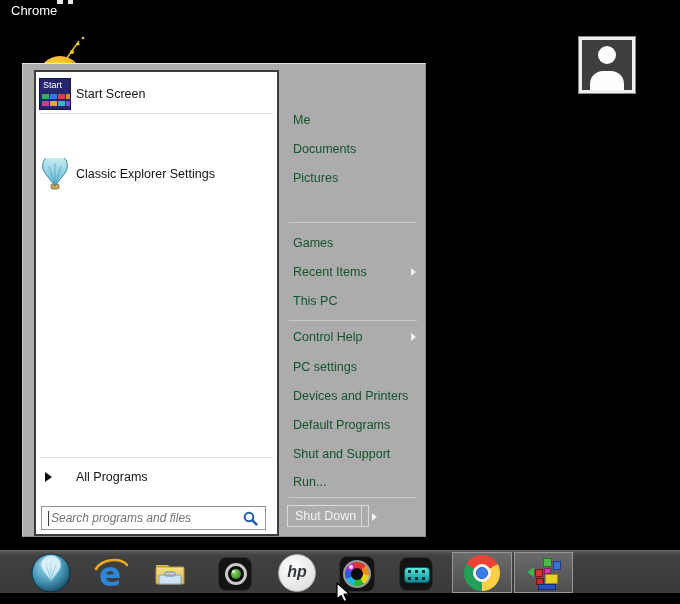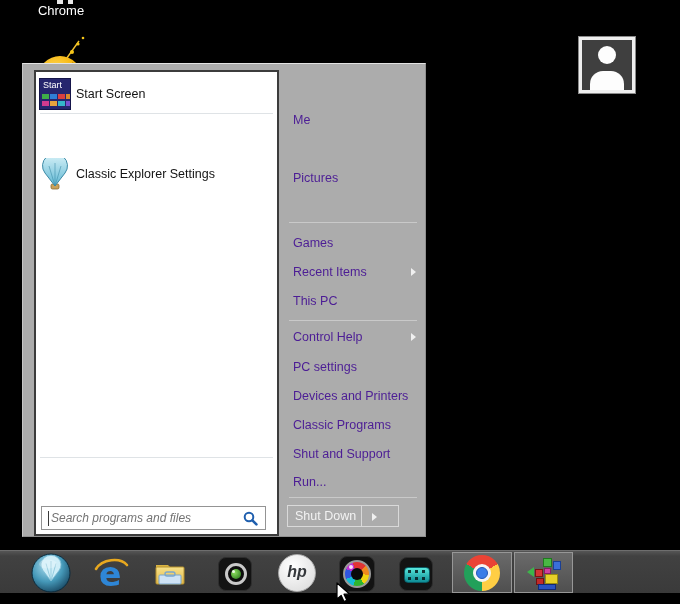--- a/index.html
+++ b/index.html
@@ -1,20 +1,20 @@
 <!DOCTYPE html>
 <html><head>
 <meta charset="utf-8">
 <style>
   html,body{margin:0;padding:0;background:#000;}
   .screen{position:relative;width:680px;height:604px;background:#000;overflow:hidden;
           font-family:"Liberation Sans",sans-serif;}
 
   
-  .desk-label{position:absolute;left:11px;top:3px;width:100px;text-align:center;
+  .desk-label{position:absolute;left:11px;top:3px;width:100px;text-align:left;
               color:#fff;font-size:13px;text-shadow:1px 1px 2px #000;}
   .frag{position:absolute;background:#e8e8e8;}
   .norton{position:absolute;left:28px;top:28px;z-index:1;}
 
   
   .start-menu{position:absolute;left:22px;top:63px;width:404px;height:474px;box-sizing:border-box;
               background:#acacac;z-index:2;
               border-top:1px solid #e3e3e3;border-left:1px solid #c6c6c6;
               border-right:1px solid #909090;border-bottom:1px solid #909090;}
 
@@ -38,29 +38,29 @@
   .mag{position:absolute;right:7px;top:4px;}
 
   
   .ss-icon{position:relative;display:block;width:32px;height:32px;background:#26266e;border:1px solid #15154a;box-sizing:border-box;}
   .ss-word{position:absolute;left:3px;top:1px;color:#fff;font-size:9px;}
   .ss-t{position:absolute;width:7px;height:5px;}
 
   
   .right-panel{position:absolute;left:256px;top:0;width:148px;height:472px;}
   .rp-item{position:absolute;left:0;width:100%;height:29px;cursor:default;}
-  .rp-label{position:absolute;left:14px;line-height:29px;font-size:12.5px;color:#4c1d95;white-space:nowrap;}
+  .rp-label{position:absolute;left:14px;line-height:29px;font-size:12.5px;color:#14532d;white-space:nowrap;}
   .rp-arrow{position:absolute;right:11px;top:10px;width:0;height:0;
             border-left:5px solid #f0f0f0;border-top:4px solid transparent;border-bottom:4px solid transparent;}
   .rp-sep{position:absolute;left:10px;width:128px;height:1px;background:#c9c9c9;}
   .avatar{position:absolute;left:300px;top:-27px;width:50px;height:50px;background:#3f3f3f;
           border:3px solid #efefef;outline:1px solid #8a8a8a;}
   .av-head{position:absolute;left:16px;top:6px;width:18px;height:18px;border-radius:50%;background:#fdfdfd;}
   .av-body{position:absolute;left:8px;bottom:0;width:34px;height:19px;border-radius:13px 13px 0 0;background:#fdfdfd;}
-  .shutdown-btn{position:absolute;left:8px;top:441px;width:112px;height:22px;box-sizing:border-box;
+  .shutdown-btn{position:absolute;left:8px;top:441px;width:82px;height:22px;box-sizing:border-box;
                 border:1px solid #d9d9d9;cursor:default;}
   .sd-label{position:absolute;left:7px;line-height:20px;font-size:12.5px;color:#f2f2f2;}
   .sd-div{position:absolute;left:73px;top:0;width:1px;height:100%;background:#d9d9d9;}
   .sd-zone{position:absolute;left:74px;top:0;width:22px;height:100%;}
   .sd-zone .rp-arrow{right:7px;top:7px;border-top-width:4px;border-bottom-width:4px;}
 
   
   .tooltip{position:absolute;left:286px;top:536px;height:17px;line-height:16px;padding:0 5px;
            background:#f2f2f2;border:1px solid #646464;color:#111;font-size:12px;white-space:nowrap;z-index:30;}
 
@@ -153,40 +153,47 @@
           </defs>
           <rect x="12" y="26" width="8" height="5" rx="1.5" fill="#c9a25c" stroke="#8a6a30" stroke-width="0.8"></rect>
           <path d="M16,28 L6,15 A12.5,12 0 1 1 26,15 Z" fill="url(#shg)" stroke="#3c8aa6" stroke-width="1"></path>
           <path d="M16,28 L10,8 M16,28 L16,5 M16,28 L22,8" stroke="#3c8aa6" stroke-width="0.8" opacity="0.7" fill="none"></path>
         </svg>
         <span class="lp-label">Classic Explorer Settings</span>
       </div>
 
       <div class="lp-sep" style="top:385px"></div>
 
+      <div class="ap-row">
+        <span class="ap-tri"></span>
+        <span class="ap-label">All Programs</span>
+      </div>
 
       <div class="search-box">
         <span class="caret"></span>
         <input type="text" placeholder="Search programs and files" style="">
         <svg class="mag" width="15" height="15" viewBox="0 0 15 15">
           <circle cx="6" cy="6" r="4.3" fill="none" stroke="#1f5fae" stroke-width="2"></circle>
           <line x1="9.4" y1="9.4" x2="13.4" y2="13.4" stroke="#1f5fae" stroke-width="2.6" stroke-linecap="round"></line>
         </svg>
       </div>
     </div>
 
     <div class="right-panel">
       <div class="avatar">
         <span class="av-head"></span>
         <span class="av-body"></span>
       </div>
 
       <div class="rp-item" style="top:42px">
           <span class="rp-label">Me</span>
         </div>
+      <div class="rp-item" style="top:71px">
+          <span class="rp-label">Documents</span>
+        </div>
       <div class="rp-item" style="top:100px">
           <span class="rp-label">Pictures</span>
         </div>
       <div class="rp-sep" style="top:158px"></div>
       <div class="rp-item" style="top:165px">
           <span class="rp-label">Games</span>
         </div>
       <div class="rp-item" style="top:223px">
           <span class="rp-label">This PC</span>
         </div>
@@ -199,21 +206,21 @@
         <span class="rp-label">Control Help</span>
         <span class="rp-arrow"></span>
       </div>
       <div class="rp-item" style="top:289px">
           <span class="rp-label">PC settings</span>
         </div>
       <div class="rp-item" style="top:318px">
           <span class="rp-label">Devices and Printers</span>
         </div>
       <div class="rp-item" style="top:347px">
-          <span class="rp-label">Classic Programs</span>
+          <span class="rp-label">Default Programs</span>
         </div>
       <div class="rp-item" style="top:376px">
           <span class="rp-label">Shut and Support</span>
         </div>
       <div class="rp-item" style="top:404px">
           <span class="rp-label">Run...</span>
         </div>
       <div class="rp-sep" style="top:433px"></div>
 
       <div class="shutdown-btn">

